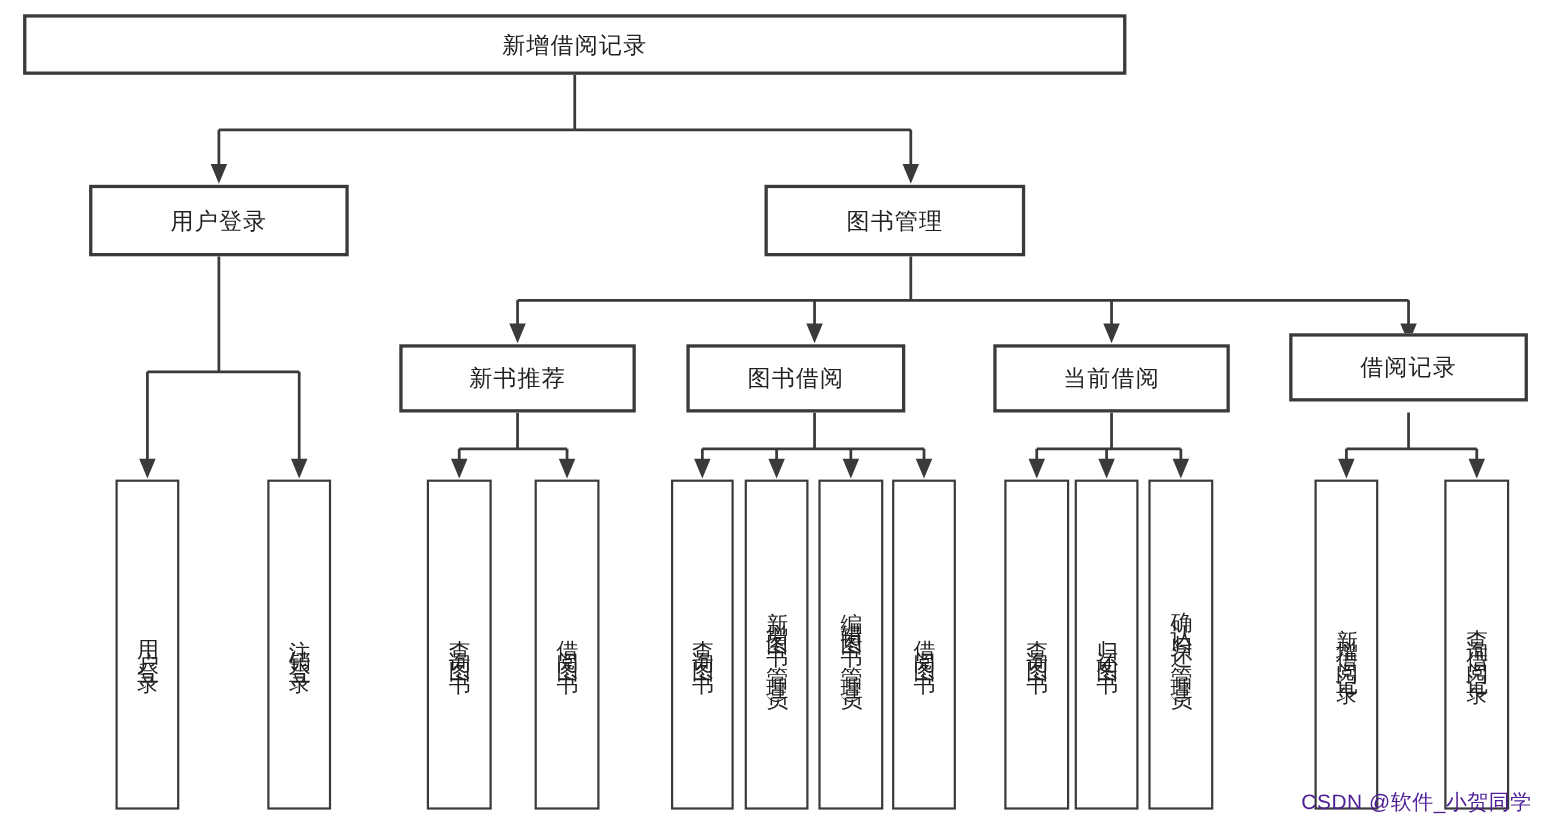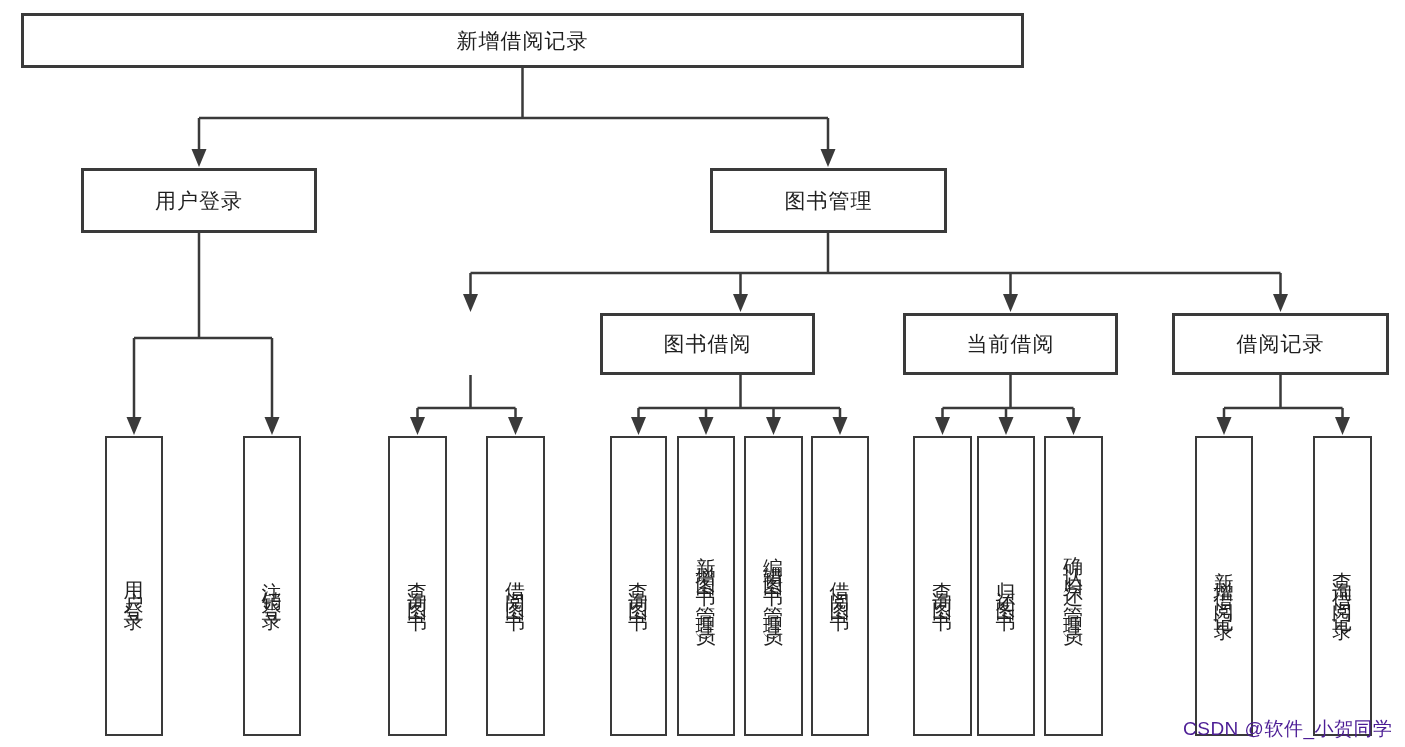--- a/index.html
+++ b/index.html
@@ -79,31 +79,34 @@
       </g>
   </svg>
 
   <div class="box hbox" style="left:21px;top:13px;width:1003px;height:55px">
     <span>新增借阅记录</span>
   </div>
 
   <div class="box hbox" style="left:81px;top:168px;width:236px;height:65px">
     <span>用户登录</span>
   </div>
-  <div class="box hbox" style="left:710px;top:168px;width:237px;height:65px">
+  <div class="box hbox" style="left:695px;top:168px;width:237px;height:65px">
     <span>图书管理</span>
   </div>
 
-  <div class="box hbox" style="left:600px;top:313px;width:215px;height:62px">
+  <div class="box hbox" style="left:363px;top:313px;width:215px;height:62px">
+    <span>新书推荐</span>
+  </div>
+  <div class="box hbox" style="left:624px;top:313px;width:199px;height:62px">
     <span>图书借阅</span>
   </div>
   <div class="box hbox" style="left:903px;top:313px;width:215px;height:62px">
     <span>当前借阅</span>
   </div>
-  <div class="box hbox" style="left:1172px;top:313px;width:217px;height:62px">
+  <div class="box hbox" style="left:1172px;top:303px;width:217px;height:62px">
     <span>借阅记录</span>
   </div>
 
   <div class="box vbox" style="left:105px;top:436px;width:58px;height:300px">
     <span class="vtext">用户登录</span>
   </div>
   <div class="box vbox" style="left:243px;top:436px;width:58px;height:300px">
     <span class="vtext">注销登录</span>
   </div>
 

